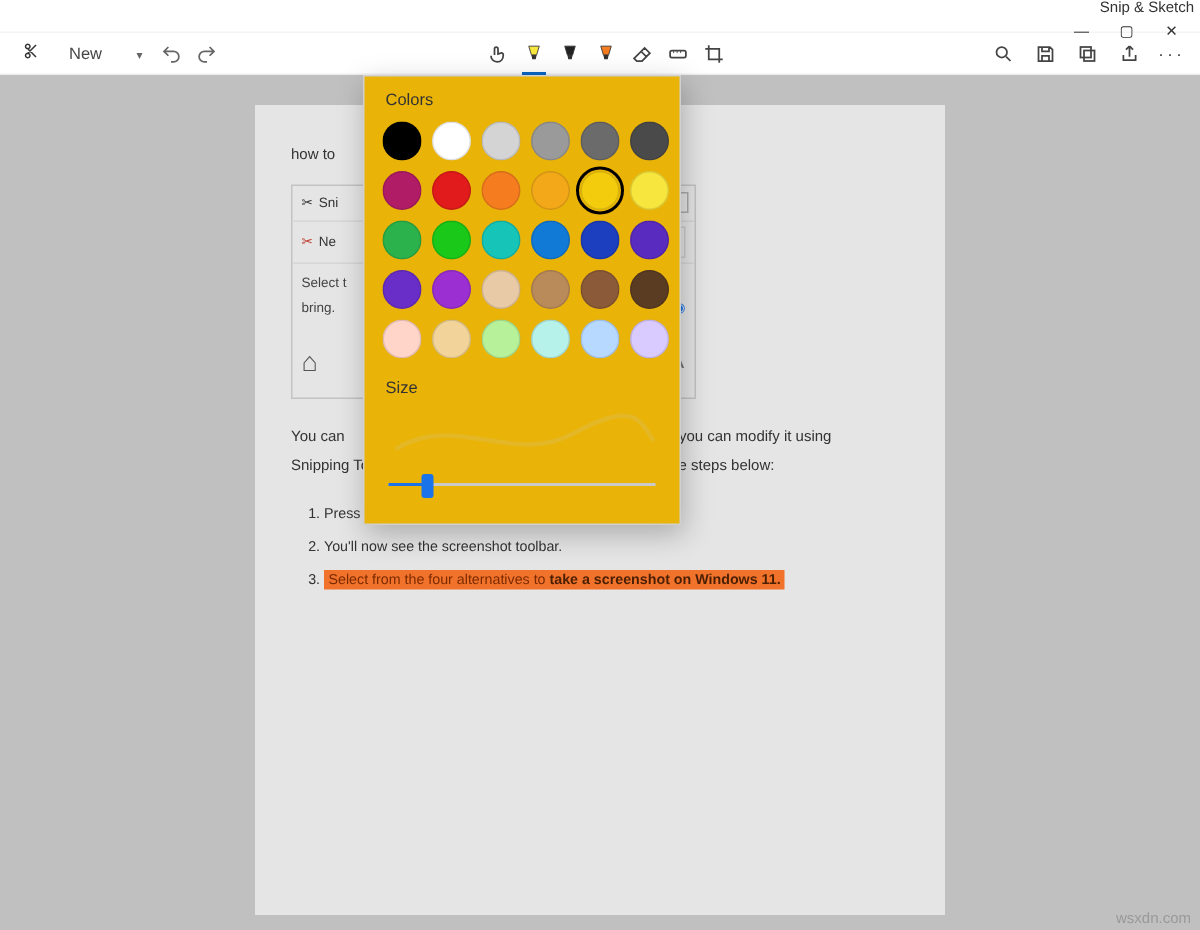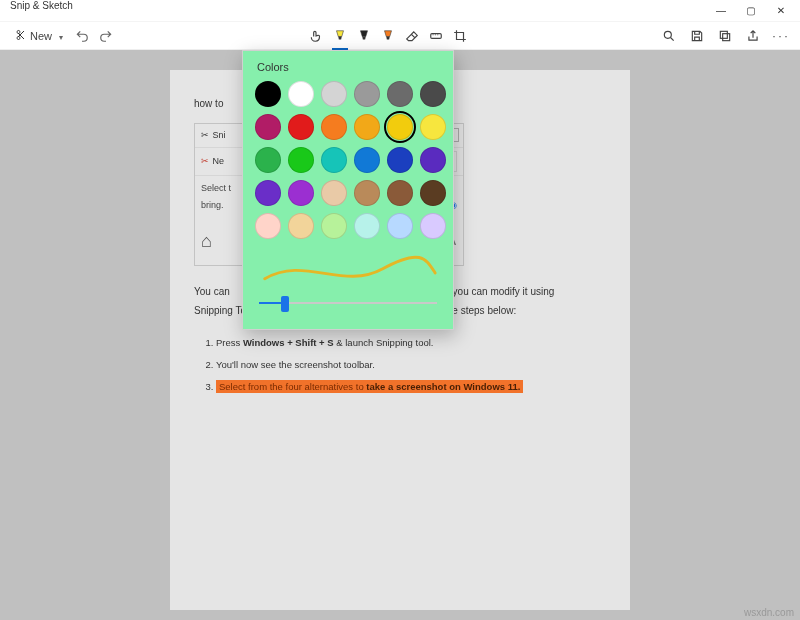--- a/index.html
+++ b/index.html
@@ -16,24 +16,25 @@
   .window {
     width: 800px;
     height: 620px;
     background: #c0c0c0;
     position: relative;
   }
   .titlebar {
     height: 22px;
     background: #fff;
     display: flex;
-    align-items: flex-start;
+    align-items: flex-end;
     justify-content: space-between;
     padding: 0 4px 0 10px;
     border-bottom: 1px solid #f4f4f4;
+    flex-direction: column;
   }
   .titlebar .title { font-size: 10px; color: #333; }
   .win-controls { display: flex; gap: 0; }
   .win-btn {
     width: 30px; height: 20px;
     display: flex; align-items: center; justify-content: center;
     font-size: 10px; color: #333;
   }
   .toolbar {
     height: 28px;
@@ -48,21 +49,21 @@
   .tgroup.center { flex:1; justify-content:center; }
   .tgroup.right { gap:6px; }
   .tbtn {
     min-width: 22px; height: 22px;
     display:flex; align-items:center; justify-content:center;
     border-radius:2px;
     font-size: 12px;
     color:#444;
     position:relative;
   }
-  .tbtn.new-btn { padding: 0 6px; gap:4px; font-size:11px; }
+  .tbtn.new-btn { padding: 0 6px; gap:20px; font-size:11px; }
   .tbtn.active::after{
     content:""; position:absolute; bottom:-3px; left:3px; right:3px; height:2px; background:#0a66c2;
   }
   .icon { display:inline-block; }
   .canvas-area {
     position:absolute; left:0; right:0; top:50px; bottom:10px;
     display:flex; justify-content:center;
   }
   .document {
     width: 460px;
@@ -90,21 +91,21 @@
   .hl-orange { background:#f1722a; color:#7b2b00; padding:1px 3px; }
   .hl-orange b { color:#4a1f04; }
   .para { font-size:9.5px; color:#333; margin-top:14px; }
   .watermark { position:absolute; right:6px; bottom:2px; font-size:10px; color:#999; }
 
   
   .color-popup {
     position:absolute;
     left: 242px; top: 50px;
     width: 212px;
-    background:#86efac;
+    background:#eab308;
     border:1px solid #d0d0d0;
     box-shadow: 2px 6px 18px rgba(0,0,0,.25);
     padding: 10px 12px 16px 12px;
     z-index: 50;
   }
   .color-popup .label { font-size:11px; color:#333; margin: 0 0 8px 2px; }
   .swatches {
     display:grid;
     grid-template-columns: repeat(6, 26px);
     grid-auto-rows: 26px;
@@ -319,20 +320,21 @@
         <div class="swatch" style="background: rgb(185, 138, 90);"></div>
         <div class="swatch" style="background: rgb(138, 90, 57);"></div>
         <div class="swatch" style="background: rgb(90, 60, 34);"></div>
         <div class="swatch" style="background: rgb(255, 212, 201);"></div>
         <div class="swatch" style="background: rgb(242, 212, 154);"></div>
         <div class="swatch" style="background: rgb(183, 242, 154);"></div>
         <div class="swatch" style="background: rgb(183, 242, 234);"></div>
         <div class="swatch" style="background: rgb(183, 217, 255);"></div>
         <div class="swatch" style="background: rgb(217, 202, 255);"></div>
       </div>
+    <div class="label">Size</div>
     <div class="size-preview">
       <svg viewBox="0 0 190 34">
           <path d="M10 26 C 50 2, 90 38, 130 16 S 175 6, 184 20" fill="none" stroke-linecap="round" id="stroke-preview" stroke-width="3" stroke="#e4b726"></path>
         </svg>
     </div>
     <div class="slider">
       <div class="track"></div>
       <div class="track-fill"></div>
       <div class="thumb"></div>
     </div>

